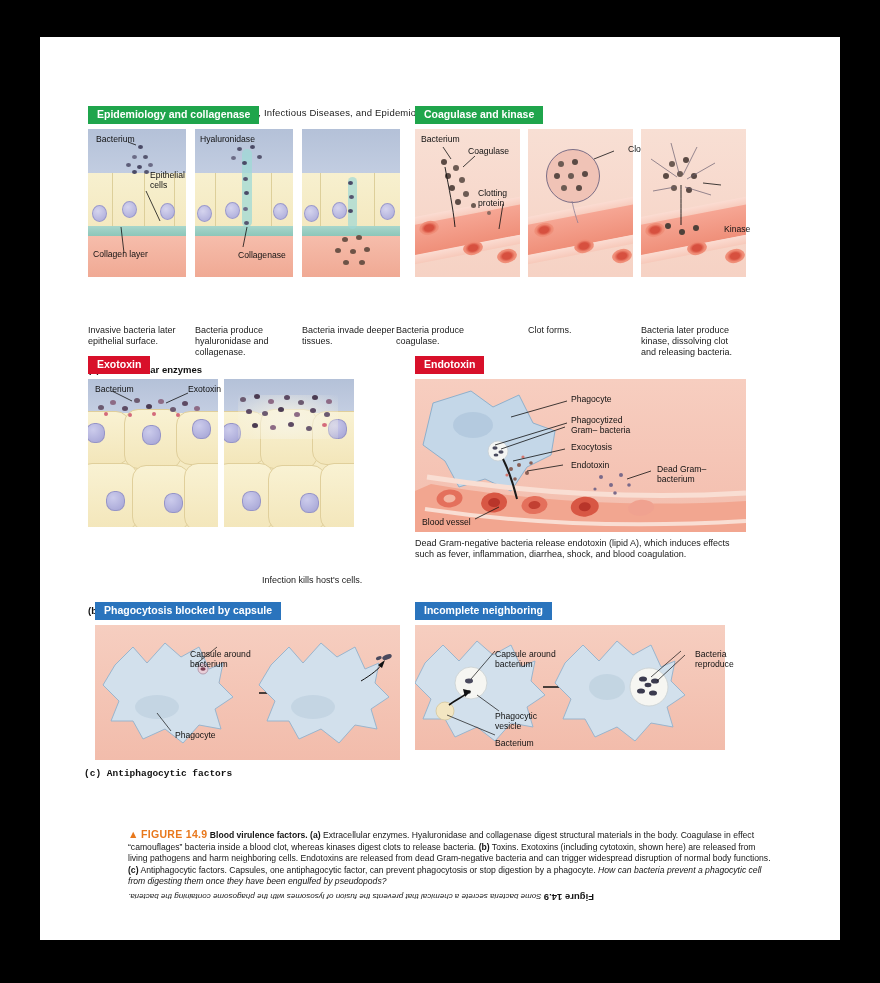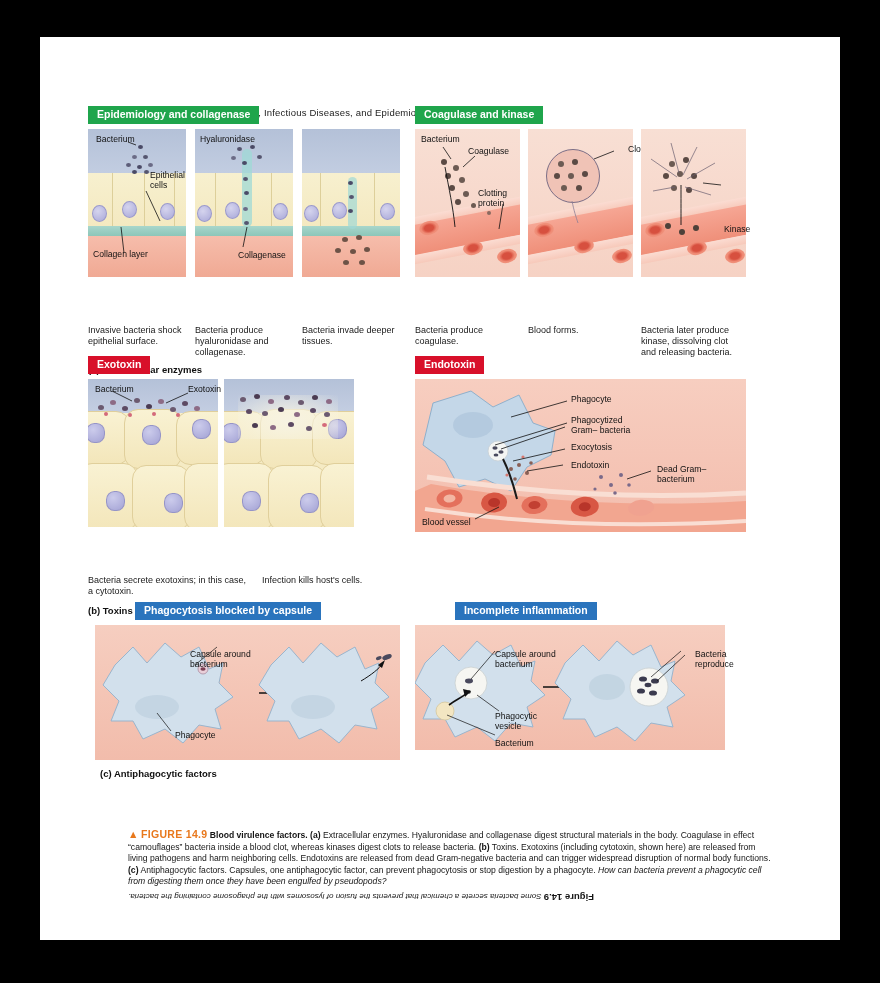--- a/index.html
+++ b/index.html
@@ -6,21 +6,21 @@
   body{width:880px;height:983px;overflow:hidden;font-family:"Liberation Sans",sans-serif;}
   .page{position:absolute;left:40px;top:37px;width:800px;height:903px;background:#fff;}
   .chapter-head{position:absolute;left:88px;top:70px;font-size:9.5px;color:#222;letter-spacing:.2px;}
   .chapter-head .ch{font-size:10px;letter-spacing:.6px;}
   .chapter-head .ttl{margin-left:22px;}
 
   .banner{position:absolute;color:#fff;font-weight:bold;font-size:10.5px;
           padding:3px 9px 4px 9px;line-height:1.05;white-space:nowrap;}
   .banner.green{background:#1fa54c;}
   .banner.red{background:#d8102a;}
-  .banner.blue{background:#2a74bd;margin-left:40px;}
+  .banner.blue{background:#2a74bd;}
 
   .ill{position:absolute;overflow:hidden;}
   .cap{position:absolute;font-size:9px;line-height:1.23;color:#1a1a1a;}
   .seclabel{position:absolute;font-size:9.5px;font-weight:bold;color:#111;}
 
   
   .tissue{background:linear-gradient(#b9c5da 0%,#bfcade 28%,#c3cde0 29%,#c3cde0 29%);}
   .tissue .sky{position:absolute;left:0;right:0;top:0;height:30%;
      background:linear-gradient(#b4c1d8,#c2cde1);}
   .tissue .cells{position:absolute;left:0;right:0;top:30%;height:36%;
@@ -155,21 +155,21 @@
     <div class="dot" style="left:46px;top:80px;width:5px;height:4px;background:#4a4a66;"></div>
     <div class="dot" style="left:40px;top:108px;width:6px;height:5px;background:#6d5347;"></div>
     <div class="dot" style="left:54px;top:106px;width:6px;height:5px;background:#6d5347;"></div>
     <div class="dot" style="left:33px;top:119px;width:6px;height:5px;background:#6d5347;"></div>
     <div class="dot" style="left:48px;top:120px;width:6px;height:5px;background:#6d5347;"></div>
     <div class="dot" style="left:62px;top:118px;width:6px;height:5px;background:#6d5347;"></div>
     <div class="dot" style="left:41px;top:131px;width:6px;height:5px;background:#6d5347;"></div>
     <div class="dot" style="left:57px;top:131px;width:6px;height:5px;background:#6d5347;"></div>
   </div>
 
-  <div class="cap" style="left:48px;top:288px;width:95px;">Invasive bacteria shock epithelial surface.</div>
+  <div class="cap" style="left:48px;top:288px;width:95px;">Invasive bacteria later epithelial surface.</div>
   <div class="cap" style="left:155px;top:288px;width:100px;">Bacteria produce hyaluronidase and collagenase.</div>
   <div class="cap" style="left:262px;top:288px;width:104px;">Bacteria invade deeper tissues.</div>
   <div class="seclabel" style="left:48px;top:327px;">(a) Extracellular enzymes</div>
 
   <div class="banner green" style="left:375px;top:69px;">Coagulase and kinase</div>
 
   <div class="ill vessel" style="left:375px;top:92px;width:105px;height:148px;">
     <div class="band pale" style="top:78px;"></div>
     <div class="band" style="top:86px;"></div>
     <div class="band pale" style="top:116px;"></div>
@@ -244,22 +244,22 @@
           <line x1="46" y1="50" x2="74" y2="34"></line>
         <line x1="44" y1="58" x2="70" y2="66"></line>
           <line x1="34" y1="58" x2="12" y2="62"></line>
       </g>
       <path d="M40,96 C40,80 40,68 40,56" stroke="#111" stroke-width=".9" fill="none"></path>
       <line x1="62" y1="54" x2="80" y2="56" stroke="#111" stroke-width=".8"></line>
     </svg>
   </div>
   <span class="lbl" style="left:684px;top:188px;">Kinase</span>
 
-  <div class="cap" style="left:375px;top:288px;width:100px;">Bacteria produce coagulase.</div>
-  <div class="cap" style="left:488px;top:288px;width:100px;">Blood forms.</div>
+  <div class="cap" style="left:356px;top:288px;width:100px;">Bacteria produce coagulase.</div>
+  <div class="cap" style="left:488px;top:288px;width:100px;">Clot forms.</div>
   <div class="cap" style="left:601px;top:288px;width:104px;">Bacteria later produce kinase, dissolving clot and releasing bacteria.</div>
 
   <div class="banner red" style="left:48px;top:319px;">Exotoxin</div>
 
   <div class="ill epi" style="left:48px;top:342px;width:130px;height:148px;">
     <div class="skyE"></div>
     <div class="cellE" style="left:-14px;top:32px;width:54px;height:52px;"></div>
     <div class="cellE" style="left:36px;top:30px;width:56px;height:58px;"></div>
     <div class="cellE" style="left:88px;top:32px;width:56px;height:52px;"></div>
     <div class="cellE" style="left:-10px;top:84px;width:58px;height:66px;"></div>
@@ -322,21 +322,20 @@
       <div class="dot" style="left:72px;top:15px;width:6px;height:5px;background:#5d4a63;"></div>
       <div class="dot" style="left:86px;top:19px;width:6px;height:5px;background:#6b5a70;"></div>
       <div class="dot" style="left:14px;top:30px;width:6px;height:5px;background:#4b3b52;"></div>
       <div class="dot" style="left:32px;top:32px;width:6px;height:5px;background:#8d6b85;"></div>
       <div class="dot" style="left:50px;top:29px;width:6px;height:5px;background:#5d4a63;"></div>
       <div class="dot" style="left:68px;top:33px;width:6px;height:5px;background:#6b5a70;"></div>
       <div class="dot" style="left:84px;top:30px;width:5px;height:4px;background:#d46a7a;"></div>
     </div>
   </div>
 
-  <div class="cap" style="left:48px;top:538px;width:160px;">Bacteria secrete exotoxins; in this case, a cytotoxin.</div>
   <div class="cap" style="left:222px;top:538px;width:150px;">Infection kills host's cells.</div>
   <div class="seclabel" style="left:48px;top:568px;">(b) Toxins</div>
 
   <div class="banner red" style="left:375px;top:319px;">Endotoxin</div>
 
   <div class="ill endo" style="left:375px;top:342px;width:331px;height:153px;">
     <svg class="ovl" width="331" height="153">
       <path d="M18,24 L56,12 L78,28 L104,16 L118,44 L140,52 L136,76 L112,88 L96,112 L70,100 L44,108 L30,82 L8,66 Z" fill="#c4d7e8" stroke="#8fb0cc" stroke-width="1"></path>
       <ellipse cx="58" cy="46" rx="20" ry="13" fill="#b2c8dd" opacity=".85"></ellipse>
       <circle cx="83" cy="72" r="10" fill="#f4f5f3" stroke="#c8cfd4" stroke-width=".8"></circle>
@@ -390,20 +389,21 @@
       </g>
     </svg>
   </div>
   <span class="lbl" style="left:531px;top:358px;">Phagocyte</span>
   <span class="lbl w" style="left:531px;top:379px;width:72px;">Phagocytized<br>Gram– bacteria</span>
   <span class="lbl" style="left:531px;top:406px;">Exocytosis</span>
   <span class="lbl" style="left:531px;top:424px;">Endotoxin</span>
   <span class="lbl w" style="left:617px;top:428px;width:56px;">Dead Gram–<br>bacterium</span>
   <span class="lbl" style="left:382px;top:481px;">Blood vessel</span>
 
+  <div class="cap" style="left:375px;top:501px;width:334px;">Dead Gram-negative bacteria release endotoxin (lipid A), which induces effects such as fever, inflammation, diarrhea, shock, and blood coagulation.</div>
 
   <div class="banner blue" style="left:55px;top:565px;">Phagocytosis blocked by capsule</div>
 
   <div class="ill pink" style="left:55px;top:588px;width:305px;height:135px;">
     <svg class="ovl" width="305" height="135">
       <path d="M20,40 L38,22 L52,38 L70,18 L86,32 L104,22 L114,44 L128,38 L124,58 L138,72
                L120,84 L126,104 L104,100 L88,118 L70,104 L48,114 L38,96 L16,96 L24,76 L8,60 Z" fill="#d2e0ec" stroke="#9ab5cd" stroke-width="1"></path>
       <ellipse cx="62" cy="82" rx="22" ry="12" fill="#c1d2e1" opacity=".8"></ellipse>
       <circle cx="108" cy="44" r="5" fill="#e9cfd9" stroke="#a98ba0" stroke-width=".8"></circle>
       <ellipse cx="108" cy="44" rx="2.6" ry="1.8" fill="#7a3f52"></ellipse>
@@ -420,23 +420,23 @@
       <path d="M283,40 L290,35 L287,43 Z" fill="#111"></path>
       <g stroke="#111" stroke-width=".7" fill="none">
         <line x1="100" y1="40" x2="122" y2="22"></line>
         <line x1="62" y1="88" x2="76" y2="106"></line>
       </g>
     </svg>
   </div>
   <span class="lbl w" style="left:150px;top:613px;width:70px;">Capsule around<br>bacterium</span>
   <span class="lbl" style="left:135px;top:694px;">Phagocyte</span>
 
-  <div class="seclabel" style="left:60px;top:731px;">(c) Antiphagocytic factors</div>
-
-  <div class="banner blue" style="left:375px;top:565px;">Incomplete inflammation</div>
+  <div class="seclabel" style="left:44px;top:731px;font-family:Liberation Mono, monospace;">(c) Antiphagocytic factors</div>
+
+  <div class="banner blue" style="left:375px;top:565px;">Incomplete neighboring</div>
 
   <div class="ill pink" style="left:375px;top:588px;width:310px;height:125px;">
     <svg class="ovl" width="310" height="125">
       <path d="M10,38 L28,20 L44,36 L62,16 L78,30 L96,20 L106,42 L120,36 L116,56 L130,70
                L112,82 L118,102 L96,98 L80,116 L62,102 L40,112 L30,94 L8,94 L16,74 L0,58 Z" fill="#d2e0ec" stroke="#9ab5cd" stroke-width="1"></path>
       <circle cx="56" cy="58" r="16" fill="#f6f6f2" stroke="#c9cfd1" stroke-width=".8"></circle>
       <ellipse cx="54" cy="56" rx="4" ry="2.4" fill="#4a4a5e"></ellipse>
       <circle cx="54" cy="67" r="1.8" fill="#333"></circle>
       <circle cx="30" cy="86" r="9" fill="#f3e6c2" stroke="#d6c79a" stroke-width=".8"></circle>
       <path d="M34,80 C42,74 48,72 52,68" stroke="#111" stroke-width="1.6" fill="none"></path>

